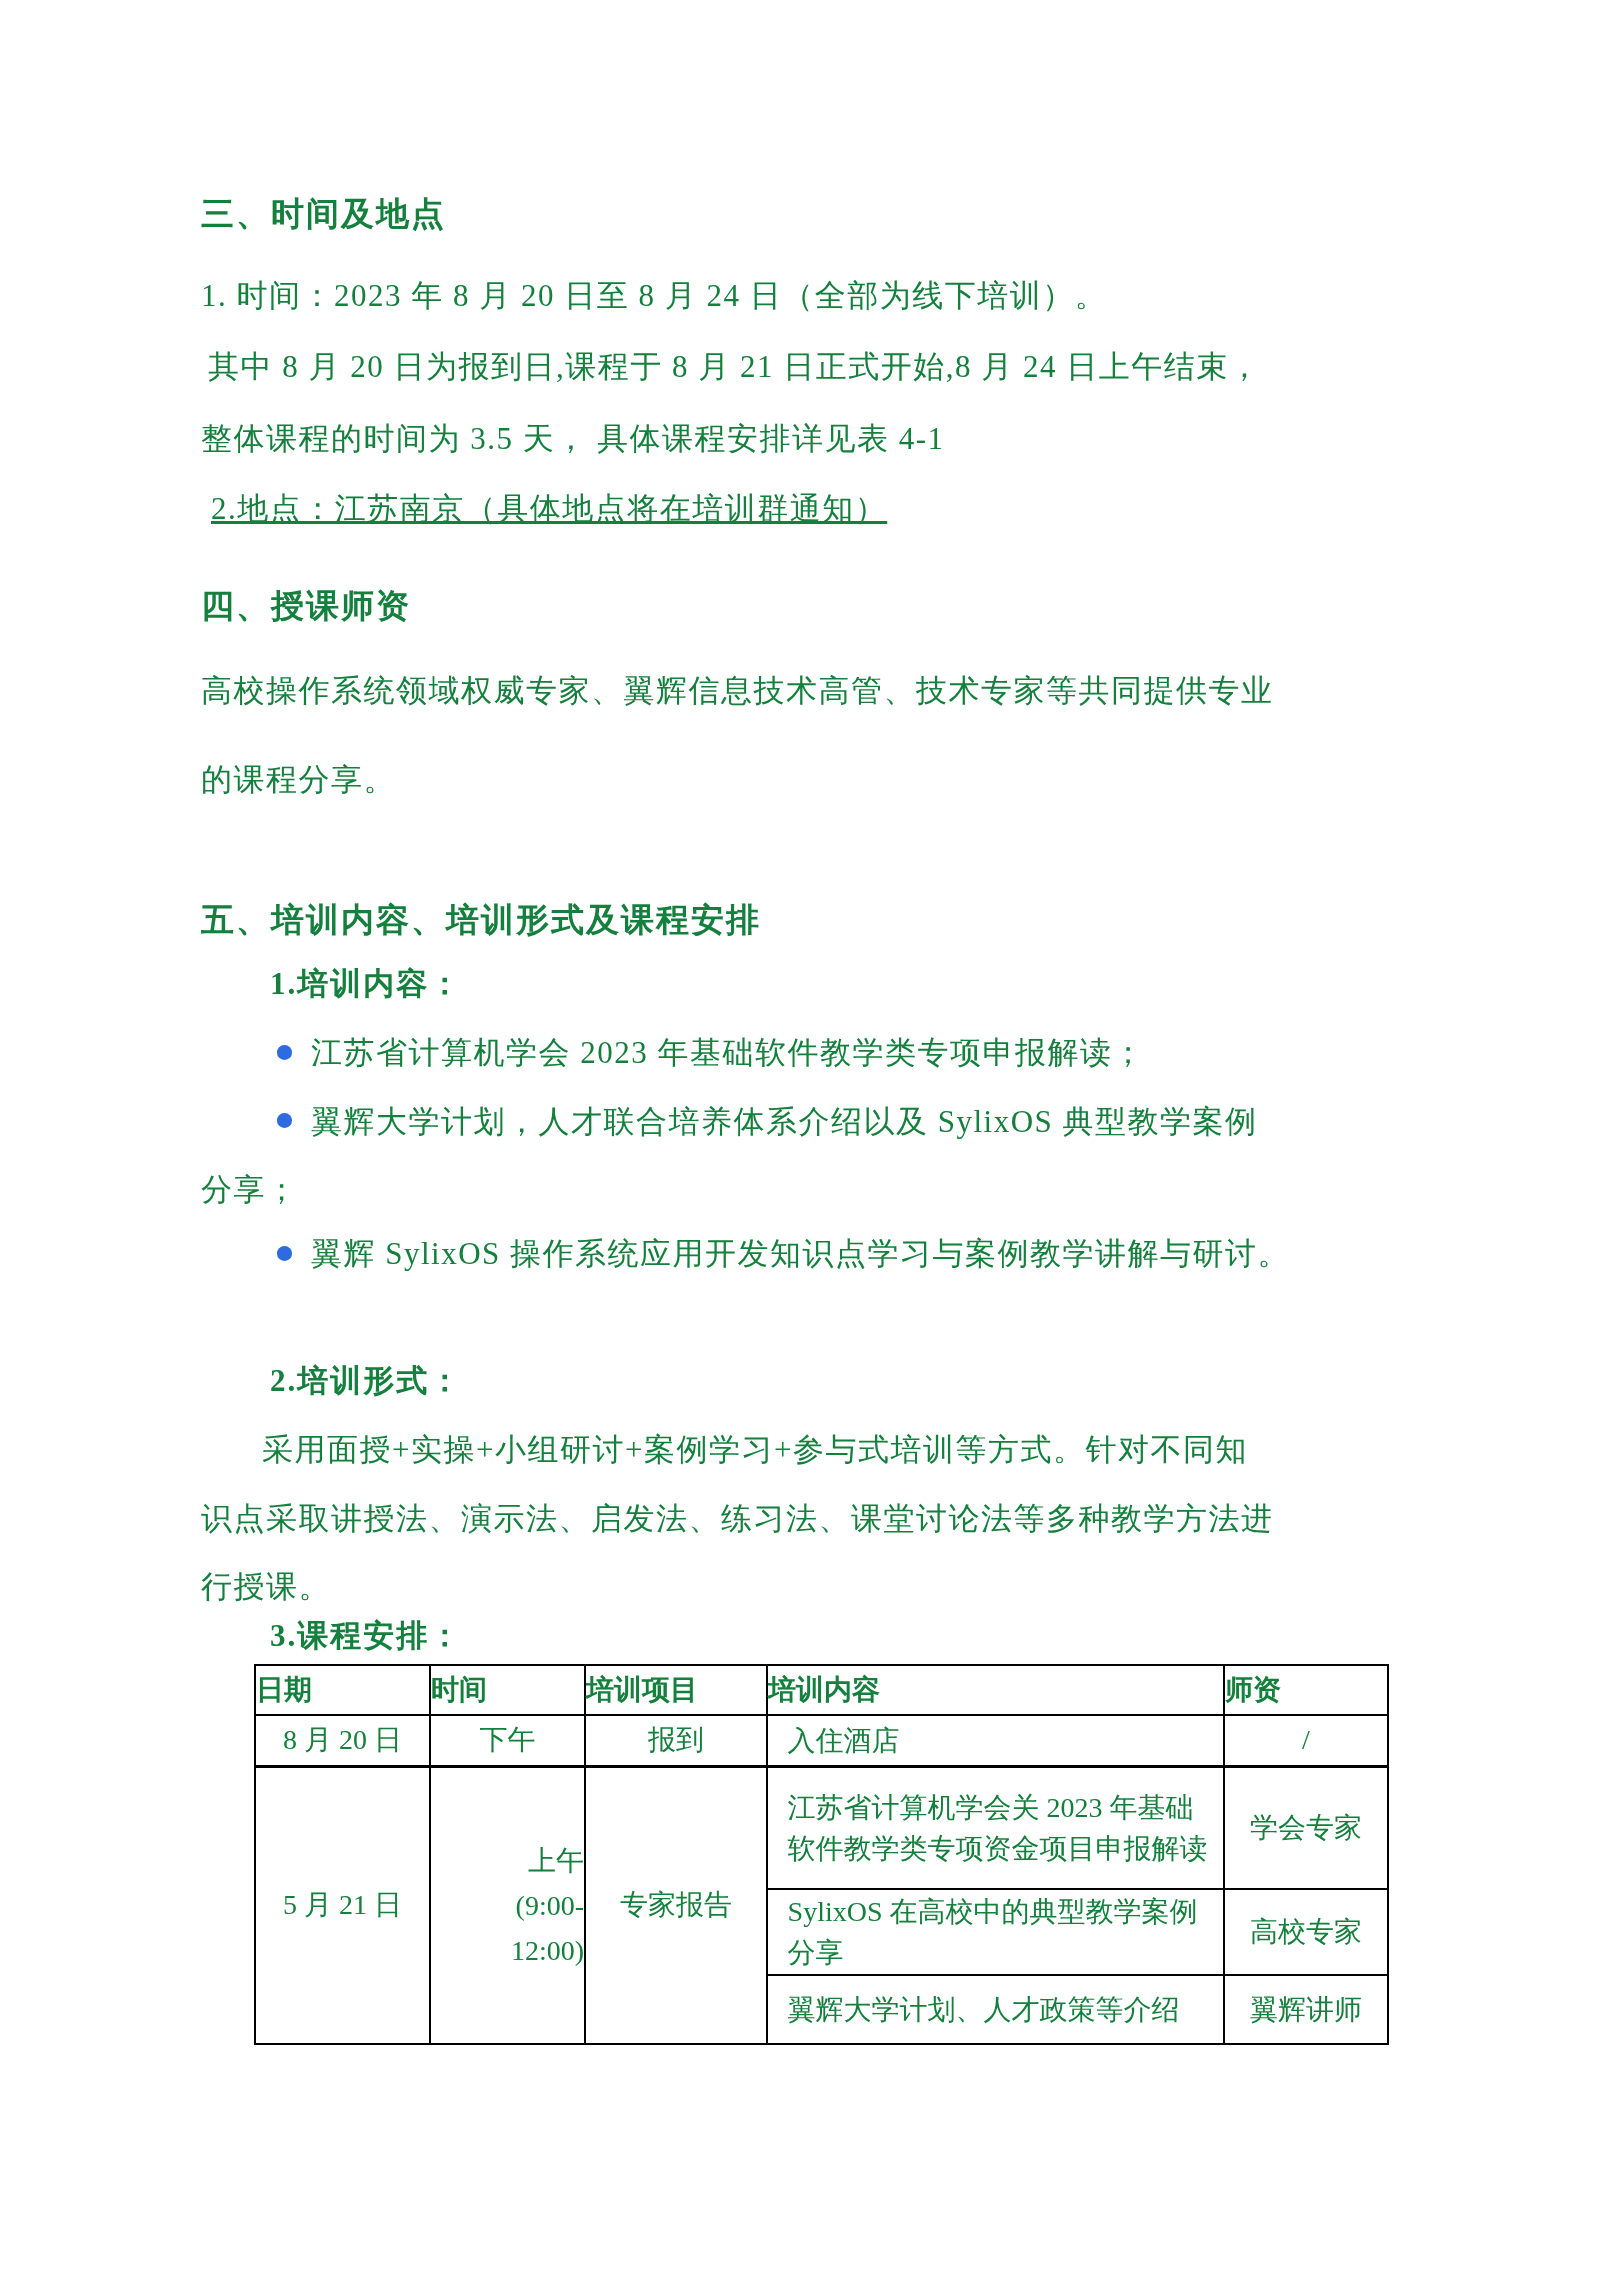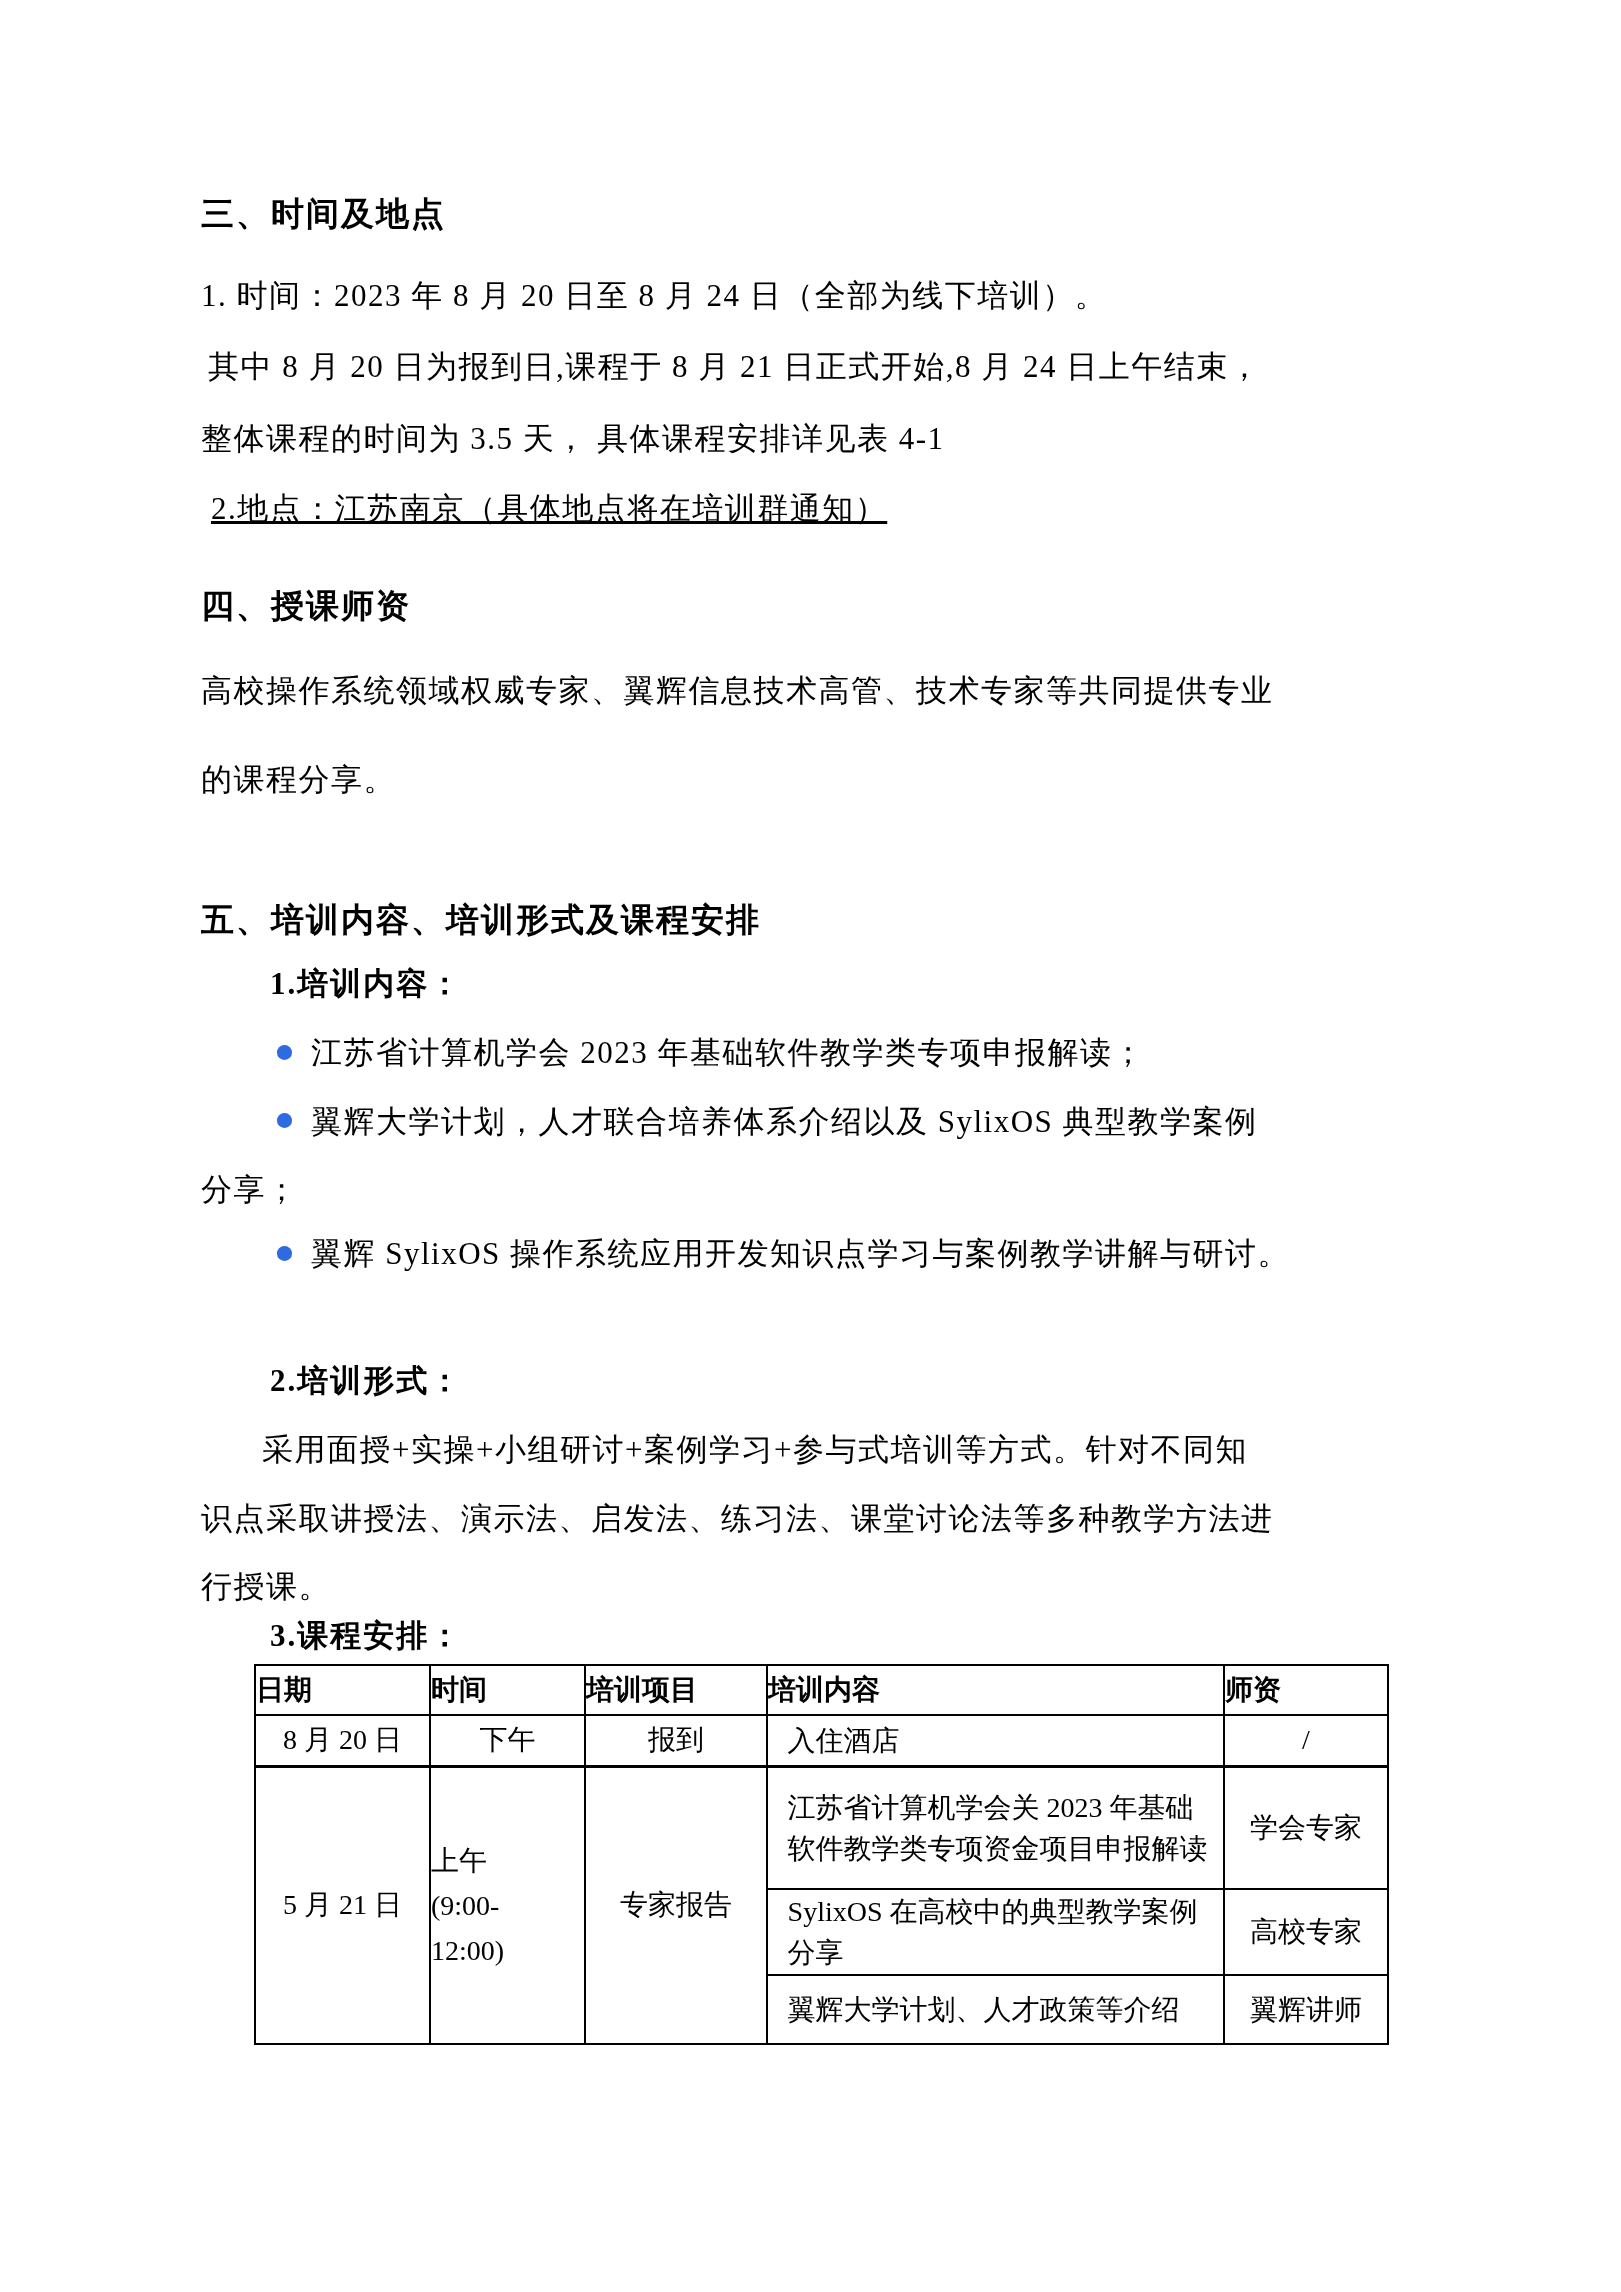--- a/index.html
+++ b/index.html
@@ -2,21 +2,21 @@
 <html><head>
 <meta charset="utf-8">
 <style>
   html,body{margin:0;padding:0;background:#e8e8e8;}
   .page{
     position:relative;
     width:1621px;height:2293px;
     margin:0 auto;
     background:#ffffff;
     font-family:"Liberation Serif","DejaVu Serif",serif;
-    color:#000000;
+    color:#15803d;
     overflow:hidden;
   }
   .abs{position:absolute;white-space:nowrap;}
   .h1{font-size:33px;font-weight:bold;letter-spacing:2px;}
   .body-line{font-size:31px;letter-spacing:1.5px;}
   .subhead{font-size:31px;font-weight:bold;letter-spacing:2px;}
   .bullet-dot{
     position:absolute;width:14.7px;height:14.7px;border-radius:50%;
   }
   .bullet-text{position:absolute;font-size:31px;letter-spacing:1.5px;white-space:nowrap;}
@@ -29,21 +29,21 @@
   }
   table.sched td,table.sched th{
     border:2px solid #000;
     padding:0;
     vertical-align:middle;
   }
   table.sched th{font-weight:bold;text-align:left;}
   .c-center{text-align:center;}
   .c-left{text-align:left;padding-left:19.6px !important;padding-right:11.8px !important;line-height:41px;}
   .thick-bottom{border-bottom:3.9px solid #000 !important;}
-  .time-line{line-height:45px;text-align:left;}
+  .time-line{line-height:45px;text-align:right;}
 </style>
 </head>
 <body>
 
 <div class="page">
 
   <div class="abs h1" style="left:201px;top:192px;">三、时间及地点</div>
 
   <div class="abs body-line" style="left:201px;top:275px;">1. 时间：2023 年 8 月 20 日至 8 月 24 日（全部为线下培训）。</div>
   <div class="abs body-line" style="left:208px;top:346px;">其中 8 月 20 日为报到日,课程于 8 月 21 日正式开始,8 月 24 日上午结束，</div>

